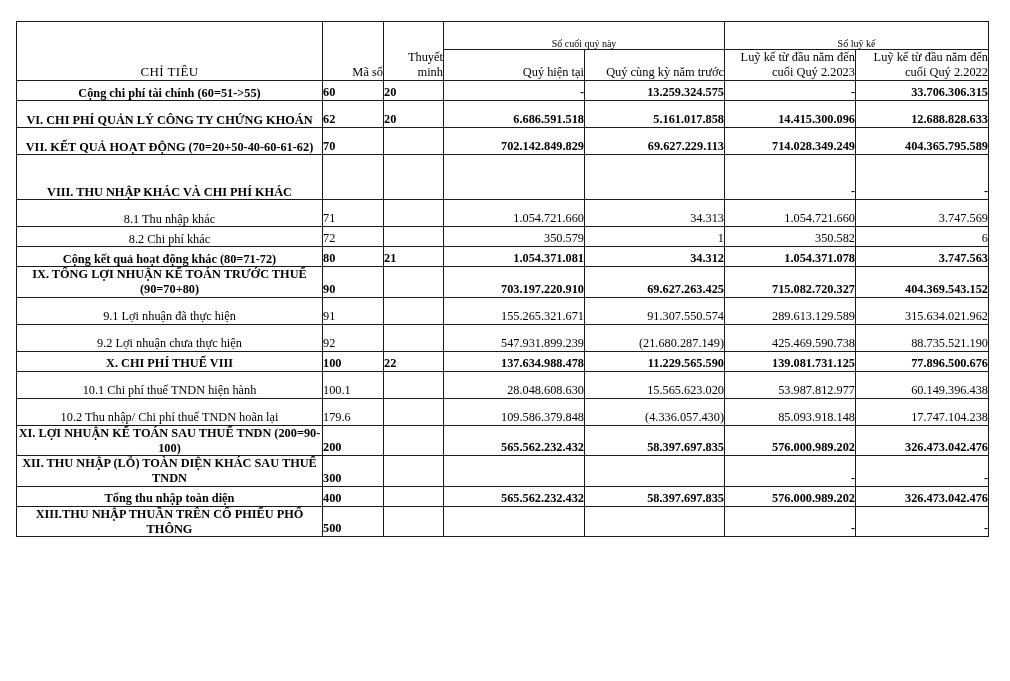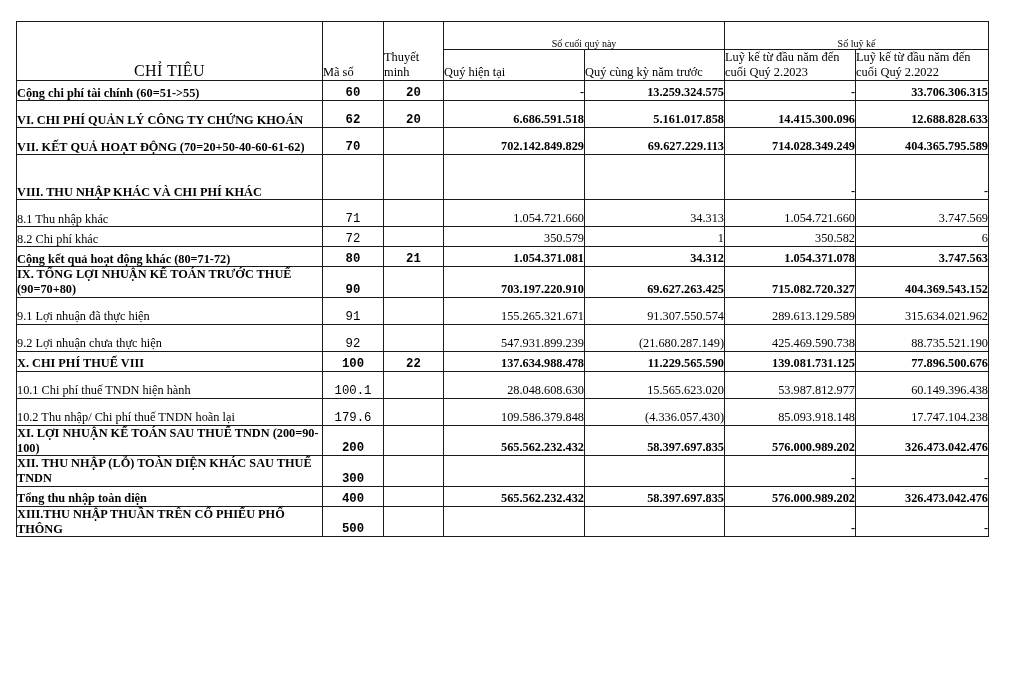--- a/index.html
+++ b/index.html
@@ -45,50 +45,48 @@
   
   th.hgroup {
     text-align: center;
     vertical-align: middle;
     font-weight: bold;
     height: 26px;
     padding: 3px 2px;
     font-size: 10px;
   }
   th.hsub {
-    text-align: left;
+    text-align: right;
     vertical-align: middle;
     font-weight: bold;
     padding: 4px 5px;
     font-size: 12.4px;
     line-height: 1.22;
   }
   th.hmain {
     text-align: center;
     vertical-align: middle;
     font-weight: bold;
-    font-size: 16px;
+    font-size: 13px;
     letter-spacing: 0.4px;
     padding: 4px 3px;
   }
   .hdr-row-top th { height: 27px; }
 
   
   td.lbl {
-    text-align: left;
+    text-align: center;
     padding: 2px 4px 3px 6px;
     line-height: 1.2;
     vertical-align: top;
   }
   td.lbl.btm { vertical-align: bottom; }
   td.code, td.note {
-    text-align: center;
     vertical-align: bottom;
     padding: 0 2px 3px 2px;
-    font-family: Liberation Mono, monospace;
   }
   td.num {
     text-align: right;
     vertical-align: bottom;
     padding: 0 7px 3px 3px;
     white-space: nowrap;
   }
   tr.bold td { font-weight: bold; }
   tr.bold td.lbl { font-weight: bold; }
 

